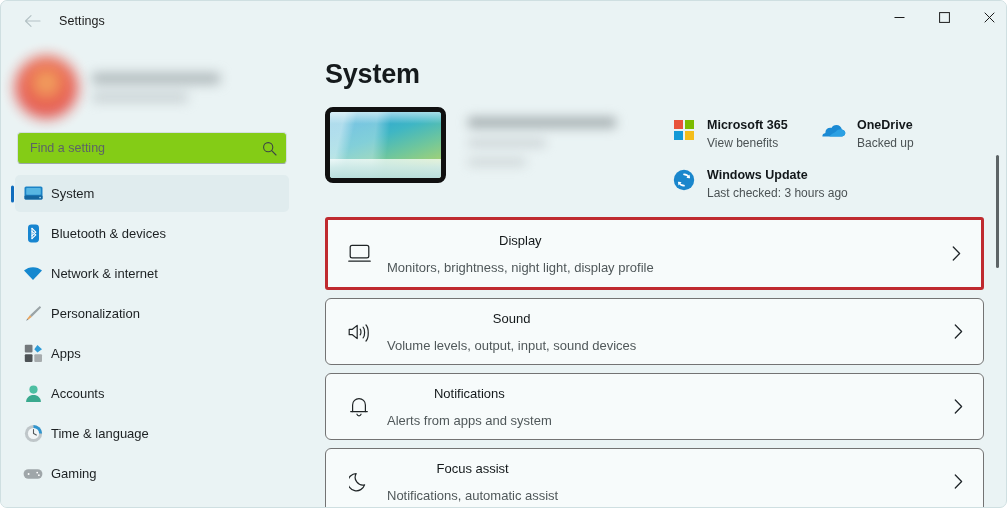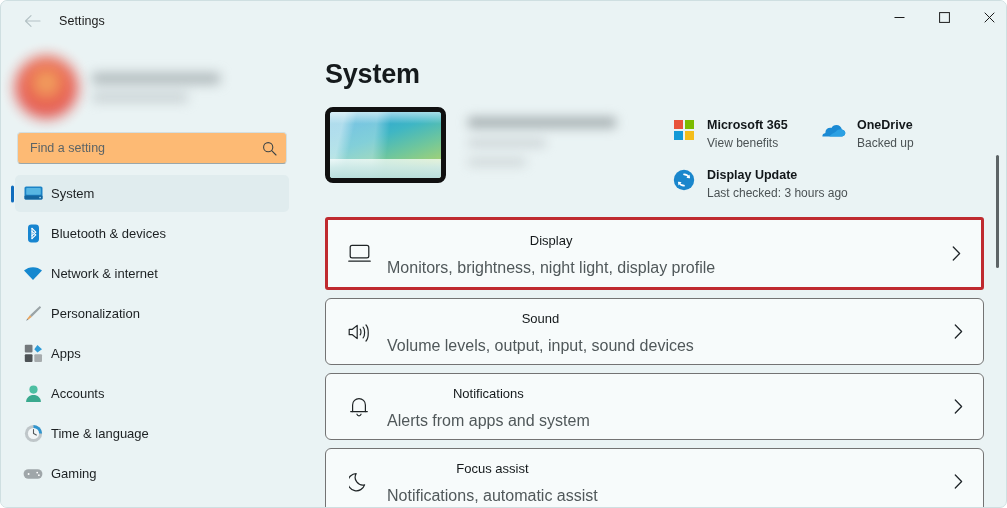--- a/index.html
+++ b/index.html
@@ -75,21 +75,21 @@
     margin-left: 14px;
     display: flex; flex-direction: column; gap: 9px;
     filter: blur(6px);
   }
   .blur-line-1 { width: 128px; height: 11px; background: #9aa3a6; border-radius: 3px; opacity: .75; }
   .blur-line-2 { width: 96px;  height: 9px;  background: #aeb6b9; border-radius: 3px; opacity: .6; }
 
   .search-wrap {
     margin: 4px 16px 0 16px;
     height: 32px;
-    background: #fdba74;
+    background: #84cc16;
     border: 1px solid #d3dfe1;
     border-bottom-color: #9aa7aa;
     border-radius: 4px;
     display: flex; align-items: center;
     padding: 0 9px 0 12px;
   }
   .search-input {
     flex: 1;
     border: none; outline: none;
     background: transparent;
@@ -231,21 +231,21 @@
   }
   .row-icon {
     width: 34px; height: 30px;
     margin-right: 11px;
     display: flex; align-items: center; justify-content: center;
     color: #1f2426;
     flex: none;
   }
   .row-text { display: flex; flex-direction: column; text-align: center; }
   .row-title { font-size: 13px; color: #14191b; line-height: 18px; }
-  .row-sub { font-size: 16px; color: #50585a; line-height: 17px; margin-top: 9px; }
+  .row-sub { font-size: 13px; color: #50585a; line-height: 17px; margin-top: 9px; }
   .row-chevron {
     position: absolute; right: 20px;
     color: #20262a;
     display: flex; align-items: center;
   }
 
   
   .scrollbar {
     position: absolute; right: 3px; top: 78px;
     width: 14px; height: 390px;
@@ -454,21 +454,21 @@
           <span class="status-icon">
             <svg width="22" height="22" viewBox="0 0 22 22">
               <circle cx="11" cy="11" r="10.2" fill="#1a86cc"></circle>
               <path d="M11 5.3a5.7 5.7 0 0 1 5.1 3.2" stroke="#ffffff" stroke-width="1.7" fill="none" stroke-linecap="round"></path>
               <path d="M11 16.7a5.7 5.7 0 0 1-5.1-3.2" stroke="#ffffff" stroke-width="1.7" fill="none" stroke-linecap="round"></path>
               <path d="M16.7 5.6v3.3h-3.3z" fill="#ffffff"></path>
               <path d="M5.3 16.4v-3.3h3.3z" fill="#ffffff"></path>
             </svg>
           </span>
           <span>
-            <span class="status-name" style="display:block">Display Update</span>
+            <span class="status-name" style="display:block">Windows Update</span>
             <span class="status-sub" style="display:block">Last checked: 3 hours ago</span>
           </span>
         </div>
 
       </div>
     </div>
 
     <div class="list">
 
       <div class="list-card highlight">

